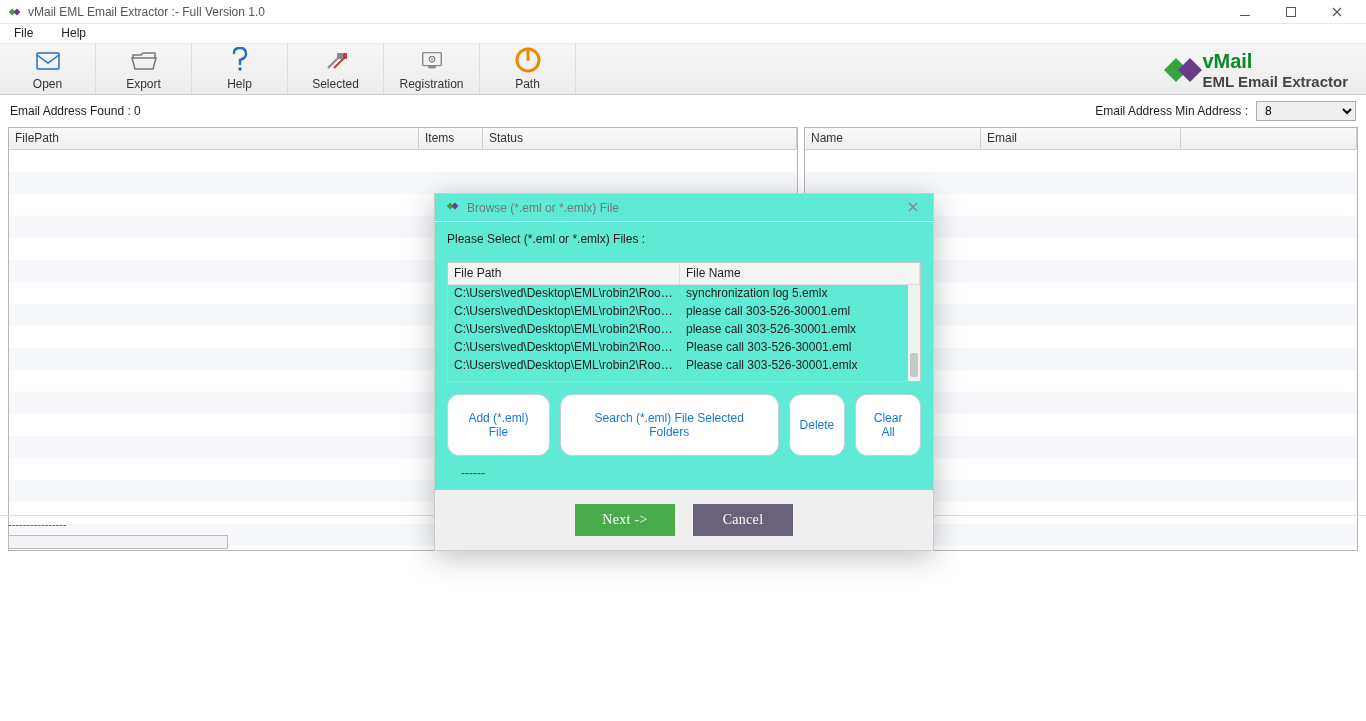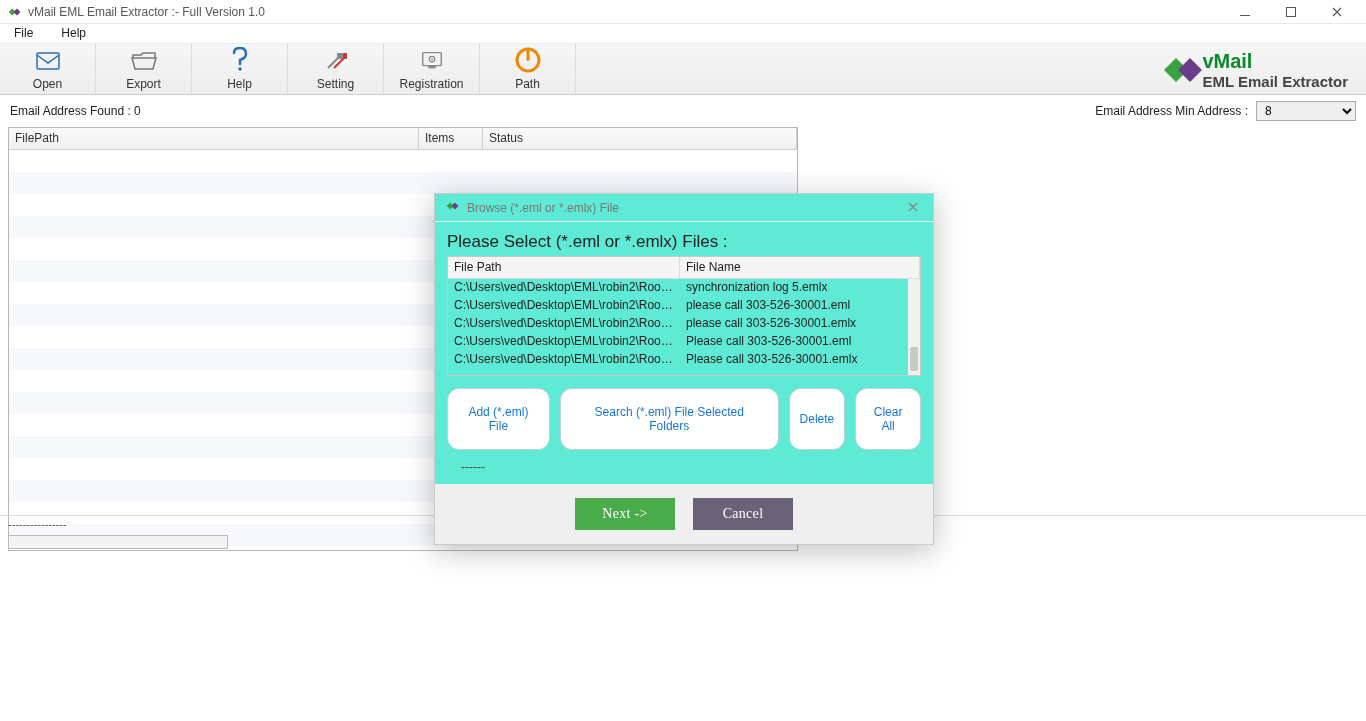--- a/index.html
+++ b/index.html
@@ -38,21 +38,21 @@
   
   .statusbar { position:absolute; left:0; right:0; bottom:0; height:36px; border-top:1px solid #ddd; display:flex; flex-direction:column; gap:4px; padding:2px 8px;}
   .statusbar .stxt { font-size:11px; color:#555; height:14px;}
   .statusbar .progress { width:220px; height:14px; border:1px solid #bbb; background:#f3f3f3;}
   
   .dialog { position:absolute; left:434px; top:193px; width:500px; background:#5eead4; border:1px solid #ccc; box-shadow:0 6px 28px rgba(0,0,0,0.25);}
   .dialog .dtitle { height:28px; display:flex; align-items:center; padding:0 10px; color:#777; gap:8px; border-bottom:1px solid #eee;}
   .dialog .dtitle .spacer { flex:1;}
   .dialog .dtitle .close { color:#888; font-size:14px; width:20px; text-align:center;}
   .dialog .dbody { padding:10px 12px 0 12px;}
-  .dialog .dh { font-size:17px; color:#222; margin-bottom:4px;}
+  .dialog .dh { font-size:12px; color:#222; margin-bottom:16px;}
   .dialog .filegrid { border:1px solid #c7c7c7; height:120px; display:flex; flex-direction:column;}
   .filegrid .fhead { display:flex; height:22px; background:#f5f5f5; border-bottom:1px solid #ddd;}
   .filegrid .fhead .col { padding:3px 6px; border-right:1px solid #ddd; font-size:12px;}
   .filegrid .fbody { flex:1; overflow:hidden; position:relative;}
   .filegrid .frow { display:flex; height:18px; font-size:12px;}
   .filegrid .frow .cell { padding:1px 6px; overflow:hidden; text-overflow:ellipsis; white-space:nowrap;}
   .filegrid .vscroll { position:absolute; right:0; top:0; bottom:0; width:12px; background:#f1f1f1; display:flex; align-items:flex-end; justify-content:center;}
   .filegrid .vscroll .thumb { width:8px; height:24px; background:#c8c8c8; border-radius:2px; margin-bottom:4px;}
   .dbtns { display:flex; gap:10px; margin:12px 0 6px 0;}
   .dbtns .btn { border:1px solid #bfced9; color:#1677d6; background:#fff; padding:5px 10px; font-size:12px; border-radius:12px;}
@@ -129,21 +129,21 @@
     </div>
     <div class="toolbtn">
       <span class="ticon">
           <svg width="26" height="26" viewBox="0 0 26 26">
             <path d="M5 21 L15 11" stroke="#888" stroke-width="2"></path>
             <path d="M11 21 L21 11" stroke="#c33" stroke-width="2"></path>
             <rect x="14" y="6" width="6" height="6" rx="1" fill="#888"></rect>
             <rect x="20" y="6" width="4" height="6" rx="1" fill="#c33"></rect>
           </svg>
         </span>
-      <span>Setting</span>
+      <span>Selected</span>
     </div>
     <div class="toolbtn">
       <span class="ticon">
           <svg width="28" height="24" viewBox="0 0 28 24">
             <rect x="4" y="4" width="20" height="14" rx="1" fill="none" stroke="#888" stroke-width="1.5"></rect>
             <rect x="10" y="18" width="8" height="3" fill="#888"></rect>
             <circle cx="14" cy="11" r="3" fill="none" stroke="#888" stroke-width="1.3"></circle>
             <circle cx="14" cy="11" r="1" fill="#888"></circle>
           </svg>
         </span>
@@ -179,20 +179,28 @@
       </select>
     </div>
   </div>
 
   <div class="grids">
     <div class="grid left">
       <div class="ghead">
         <div class="col" style="width:410px">FilePath</div>
         <div class="col" style="width:64px">Items</div>
         <div class="col" style="flex:1">Status</div>
+      </div>
+      <div class="gbody"></div>
+    </div>
+    <div class="grid right">
+      <div class="ghead">
+        <div class="col" style="width:176px">Name</div>
+        <div class="col" style="width:200px">Email</div>
+        <div class="col" style="flex:1"></div>
       </div>
       <div class="gbody"></div>
     </div>
   </div>
 
   <div class="statusbar">
     <div class="stxt">----------------</div>
     <div class="progress"></div>
   </div>
 

